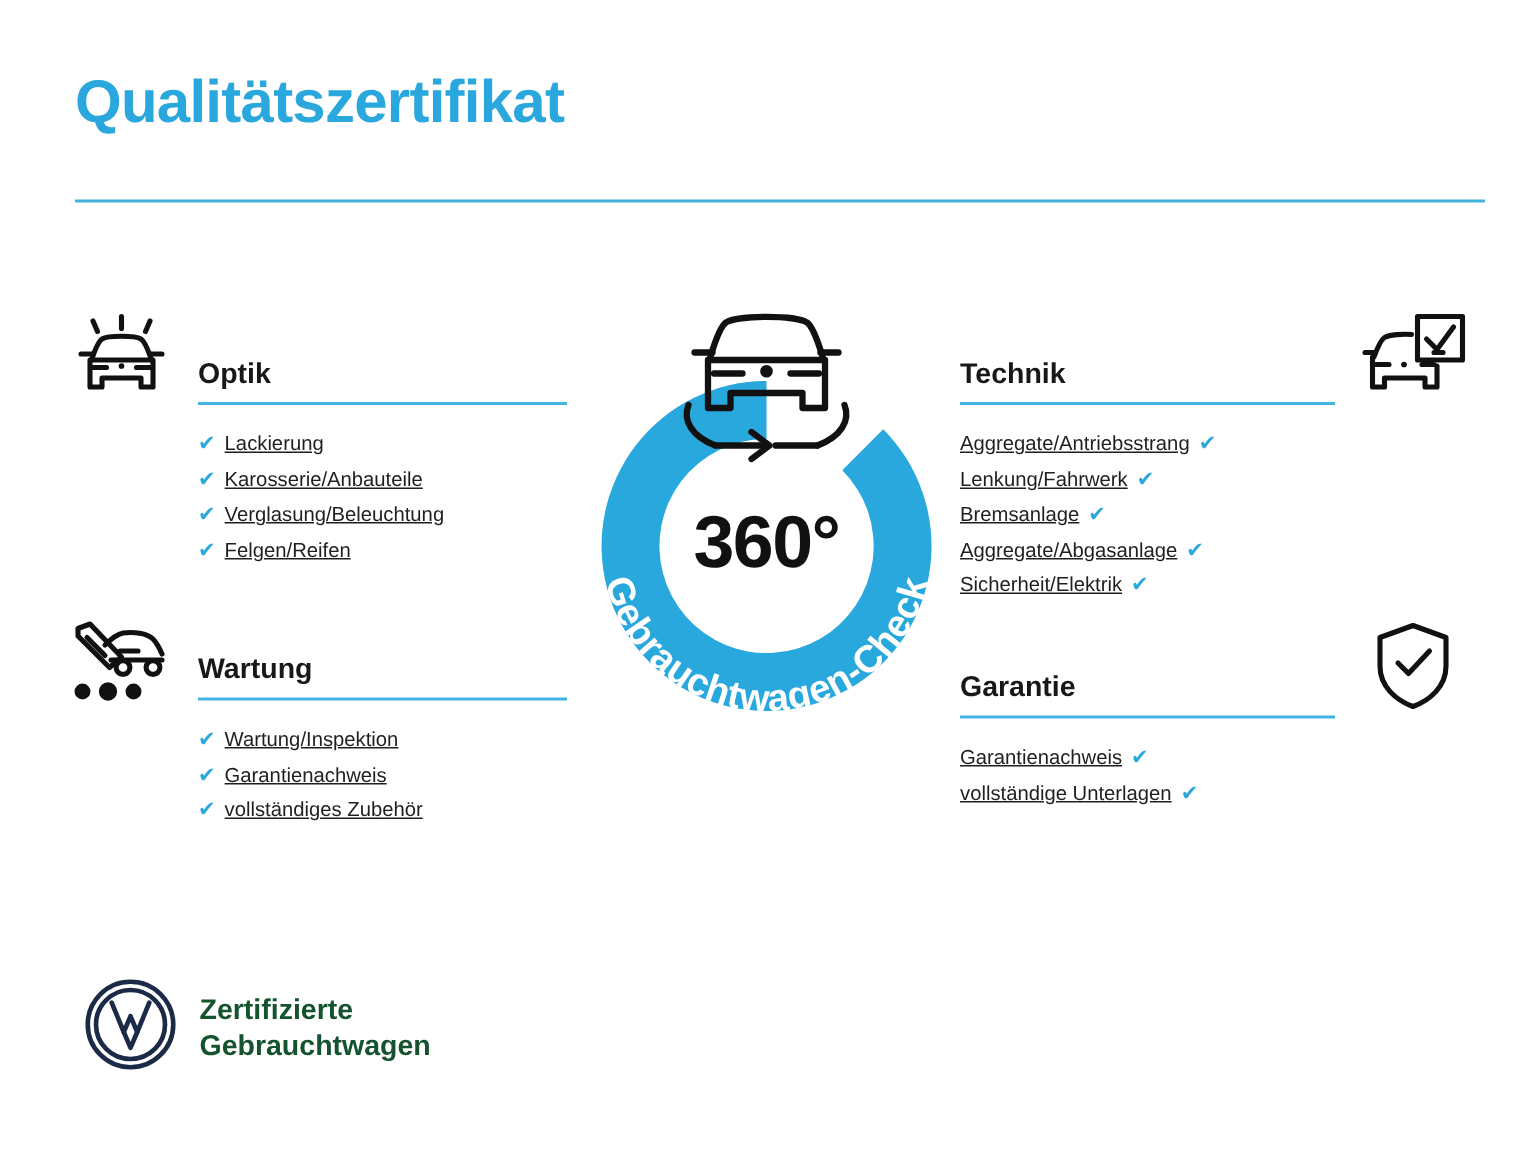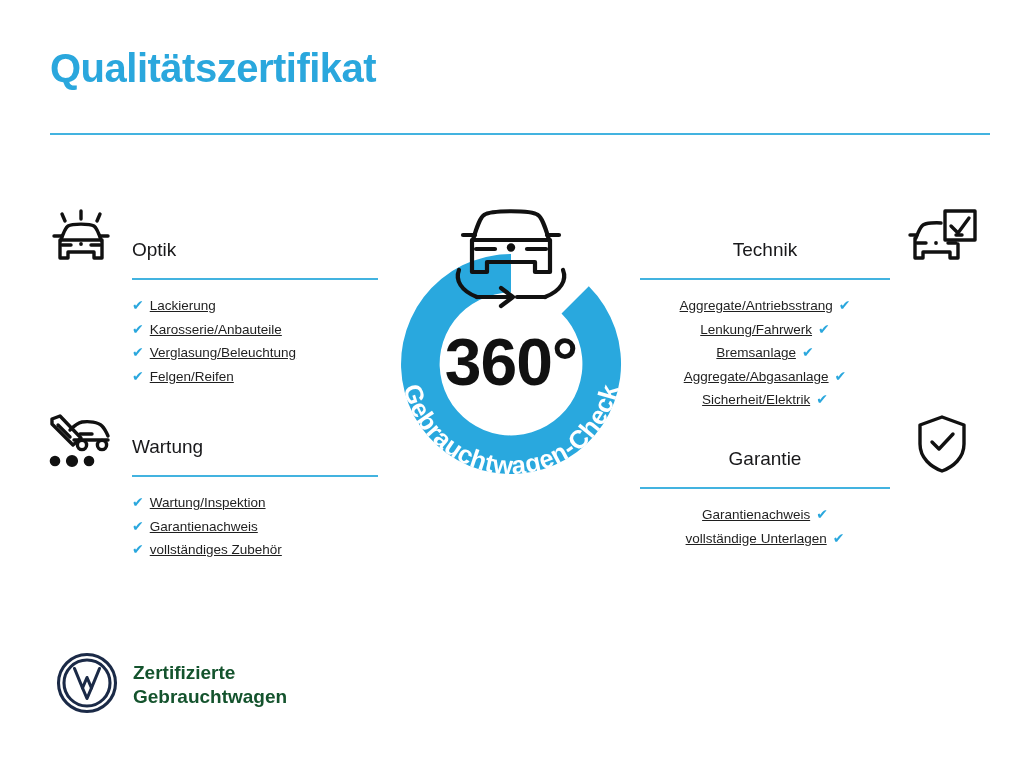--- a/index.html
+++ b/index.html
@@ -37,33 +37,33 @@
     width: 940px;
     height: 2px;
     background: #43b3e0;
   }
 
   
   .block {
     position: absolute;
   }
   .block-left  { left: 132px; width: 246px; }
-  .block-right { left: 640px; width: 250px; text-align: center; }
+  .block-right { left: 640px; width: 250px; text-align: left; }
 
   .block-optik    { top: 240px; }
   .block-wartung  { top: 437px; }
   .block-technik  { top: 240px; }
   .block-garantie { top: 437px; margin-top: 12px; }
 
   .block-heading {
     font-size: 19px;
-    font-weight: normal;
+    font-weight: bold;
     color: #18181a;
     line-height: 1;
-    padding-bottom: 19px;
+    padding-bottom: 9px;
   }
   .block-rule {
     height: 2px;
     background: #43b3e0;
     width: 100%;
   }
   .block-list {
     list-style: none;
     margin: 0;
     padding: 0;
@@ -109,21 +109,21 @@
     left: 0;
     top: 0;
     width: 268px;
     height: 304px;
     display: flex;
     align-items: center;
     justify-content: center;
     pointer-events: none;
   }
   .badge-deg span {
-    font-size: 66px;
+    font-size: 49px;
     font-weight: bold;
     color: #111111;
     letter-spacing: -1px;
     transform: translateY(14px);
     line-height: 1;
   }
 
   
   .footer-logo {
     position: absolute;

